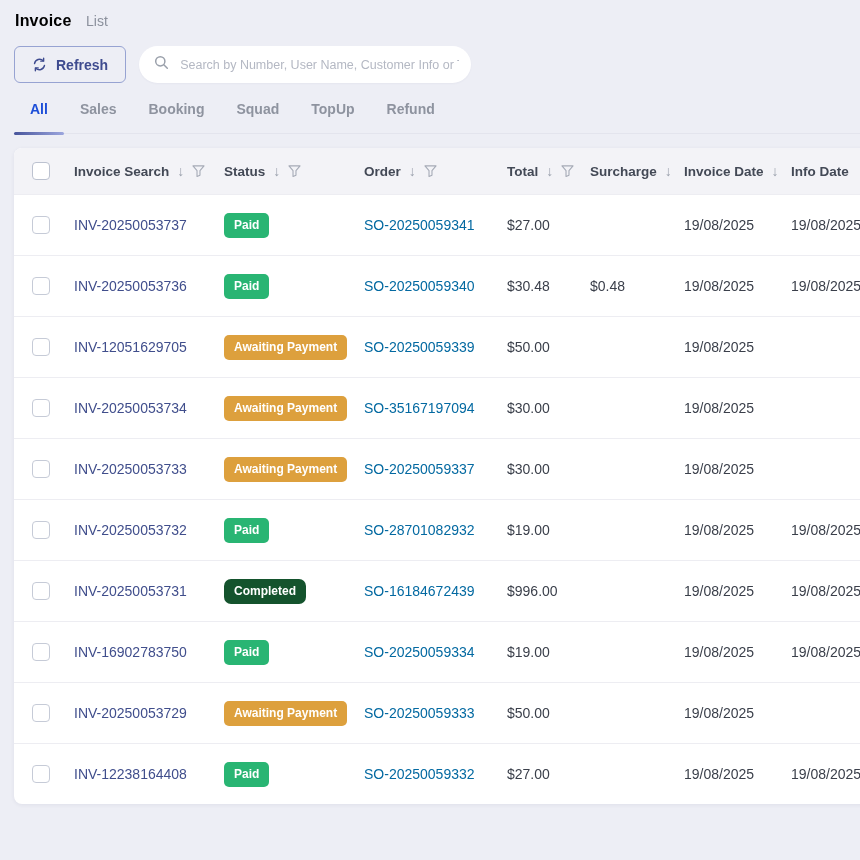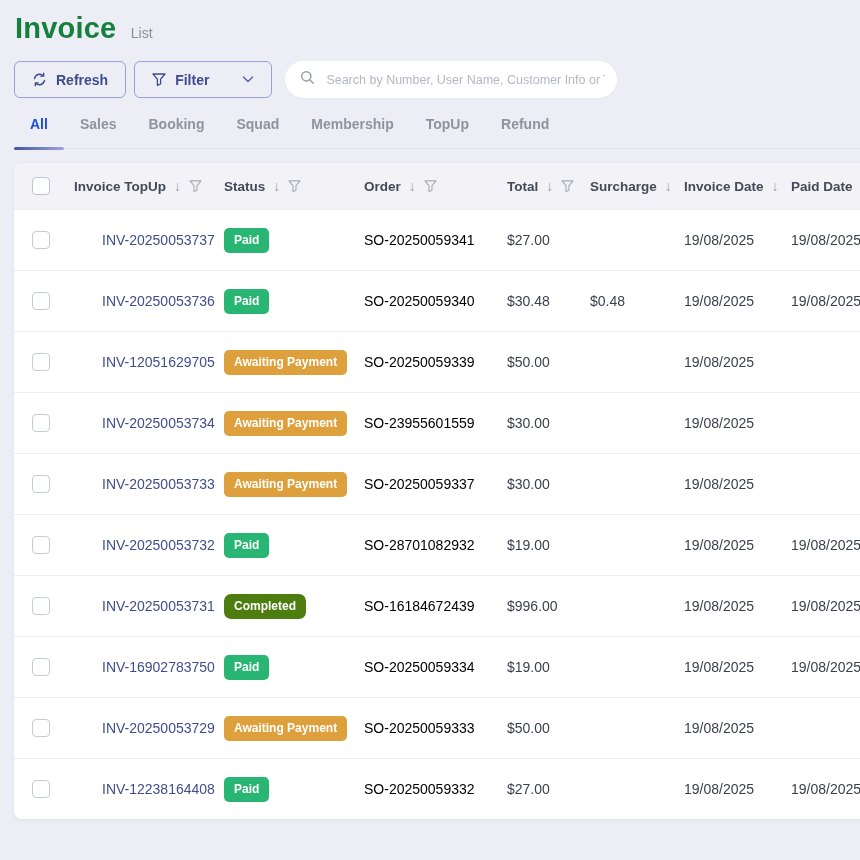--- a/index.html
+++ b/index.html
@@ -5,21 +5,21 @@
   html, body {
     margin: 0;
     width: 860px;
     height: 860px;
     overflow: hidden;
     background: #edeef5;
     font-family: "Liberation Sans", "DejaVu Sans", sans-serif;
   }
   
   .page-header { padding: 12px 0 0 15px; }
-  .page-title { display: inline; font-size: 29px; font-weight: bold; color: #15803d; letter-spacing: .2px; text-align: right; }
+  .page-title { display: inline; font-size: 16px; font-weight: bold; color: #000000; letter-spacing: .2px; text-align: right; }
   .page-subtitle { font-size: 14px; color: #8b909c; margin-left: 10px; }
 
   
   .toolbar { display: flex; align-items: flex-start; margin: 16px 0 10px 14px; }
   .btn {
     height: 37px; box-sizing: border-box;
     border: 1px solid #97a3d2; border-radius: 6px;
     background: transparent; color: #3e4b8f;
     font-family: inherit; font-size: 14px; font-weight: bold;
     display: inline-flex; align-items: center; gap: 9px;
@@ -82,22 +82,22 @@
     font-size: 14px; color: #3a3f4a; padding: 0;
   }
   .c-check { padding-left: 18px; }
   .checkbox {
     appearance: none; -webkit-appearance: none;
     width: 18px; height: 18px; box-sizing: border-box;
     border: 1.5px solid #c6cbd7; border-radius: 4px;
     background: #fff; margin: 0; display: block; cursor: pointer;
   }
   thead .checkbox { border-color: #bcc2d0; }
-  .inv { color: #404e8c; cursor: pointer; margin-left: 28px; }
-  .so  { color: #000000; cursor: pointer; }
+  .inv { color: #404e8c; cursor: pointer; }
+  .so  { color: #0369a1; cursor: pointer; }
   .badge {
     display: inline-block; padding: 5px 10px 6px;
     border-radius: 5px; color: #ffffff;
     font-size: 12px; font-weight: bold; white-space: nowrap;
   }
 </style>
 </head>
 <body>
 
 <div class="page-header">
@@ -110,50 +110,36 @@
     <span>
       <svg width="15" height="15" viewBox="0 0 16 16" fill="none" stroke="currentColor" stroke-width="1.5" stroke-linecap="round" stroke-linejoin="round">
         <path d="M2.7 7A5.5 5.5 0 0 1 12 4.0"></path>
         <path d="M12.4 1.4v3h-3"></path>
         <path d="M13.3 9A5.5 5.5 0 0 1 4 12"></path>
         <path d="M3.6 14.6v-3h3"></path>
       </svg>
     </span>
     <span>Refresh</span>
   </button>
-  <button class="btn">
-    <span>
-      <svg width="14" height="13" viewBox="0 0 14 13" fill="none" stroke="currentColor" stroke-width="1.3" stroke-linejoin="round">
-        <path d="M1 1h12L8.6 6.2V11l-3.2 1.4V6.2L1 1z"></path>
-      </svg>
-    </span>
-    <span>Filter</span>
-    <span class="filter-chevron">
-      <svg width="12" height="7" viewBox="0 0 12 7" fill="none" stroke="currentColor" stroke-width="1.5" stroke-linecap="round" stroke-linejoin="round">
-        <polyline points="1.5,1 6,5.5 10.5,1"></polyline>
-      </svg>
-    </span>
-  </button>
   <div class="search-box">
     <span class="sicon">
       <svg width="15" height="15" viewBox="0 0 15 15" fill="none" stroke="currentColor" stroke-width="1.5" stroke-linecap="round">
         <circle cx="6.3" cy="6.3" r="4.6"></circle>
         <line x1="9.8" y1="9.8" x2="13.3" y2="13.3"></line>
       </svg>
     </span>
     <input type="text" placeholder="Search by Number, User Name, Customer Info or Total" style="">
   </div>
 </div>
 
 <div class="tabs">
   <div class="tab active">All</div>
   <div class="tab">Sales</div>
   <div class="tab">Booking</div>
   <div class="tab">Squad</div>
-  <div class="tab">Membership</div>
   <div class="tab">TopUp</div>
   <div class="tab">Refund</div>
 </div>
 
 <div class="card">
   <table>
     <colgroup>
       <col style="width:60px">
         <col style="width:150px">
         <col style="width:140px">
@@ -163,21 +149,21 @@
         <col style="width:107px">
         <col style="width:130px">
     </colgroup>
     <thead>
       <tr>
         <th class="c-check">
             <input type="checkbox" class="checkbox" style="">
           </th>
         <th>
           <div class="th-inner">
-            <span>Invoice TopUp</span>
+            <span>Invoice Search</span>
             <span class="sort-arrow">↓</span>
             <span class="funnel">
                 <svg width="13" height="12" viewBox="0 0 14 13" fill="none" stroke="currentColor" stroke-width="1.2" stroke-linejoin="round">
                   <path d="M1 1h12L8.6 6.2V11l-3.2 1.4V6.2L1 1z"></path>
                 </svg>
               </span>
           </div>
         </th>
         <th>
           <div class="th-inner">
@@ -219,21 +205,21 @@
           </div>
         </th>
         <th>
           <div class="th-inner">
             <span>Invoice Date</span>
             <span class="sort-arrow">↓</span>
           </div>
         </th>
         <th>
           <div class="th-inner">
-            <span>Paid Date</span>
+            <span>Info Date</span>
 
           </div>
         </th>
       </tr>
     </thead>
     <tbody>
 
         <tr>
           <td class="c-check">
             <input type="checkbox" class="checkbox" style="">
@@ -272,21 +258,21 @@
           <td>19/08/2025</td>
           <td></td>
         </tr>
 
         <tr>
           <td class="c-check">
             <input type="checkbox" class="checkbox" style="">
           </td>
           <td><span class="inv">INV-20250053734</span></td>
           <td><span class="badge" style="background: rgb(221, 160, 61);">Awaiting Payment</span></td>
-          <td><span class="so">SO-23955601559</span></td>
+          <td><span class="so">SO-35167197094</span></td>
           <td>$30.00</td>
           <td></td>
           <td>19/08/2025</td>
           <td></td>
         </tr>
 
         <tr>
           <td class="c-check">
             <input type="checkbox" class="checkbox" style="">
           </td>
@@ -310,21 +296,21 @@
           <td></td>
           <td>19/08/2025</td>
           <td>19/08/2025</td>
         </tr>
 
         <tr>
           <td class="c-check">
             <input type="checkbox" class="checkbox" style="">
           </td>
           <td><span class="inv">INV-20250053731</span></td>
-          <td><span class="badge" style="background: #4d7c0f; border-radius: 7px;">Completed</span></td>
+          <td><span class="badge" style="background: #14532d; border-radius: 7px;">Completed</span></td>
           <td><span class="so">SO-16184672439</span></td>
           <td>$996.00</td>
           <td></td>
           <td>19/08/2025</td>
           <td>19/08/2025</td>
         </tr>
 
         <tr>
           <td class="c-check">
             <input type="checkbox" class="checkbox" style="">

